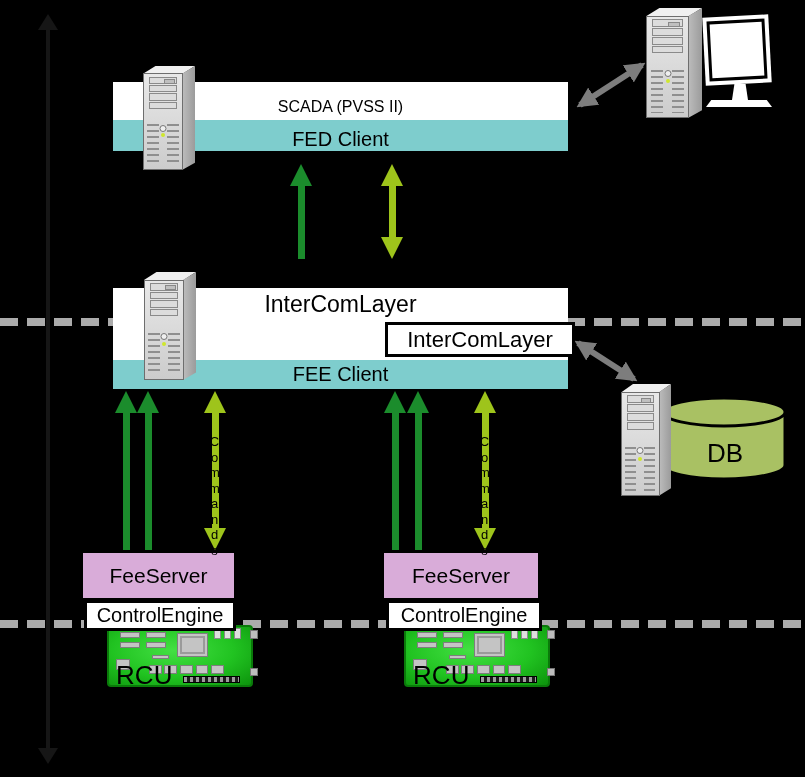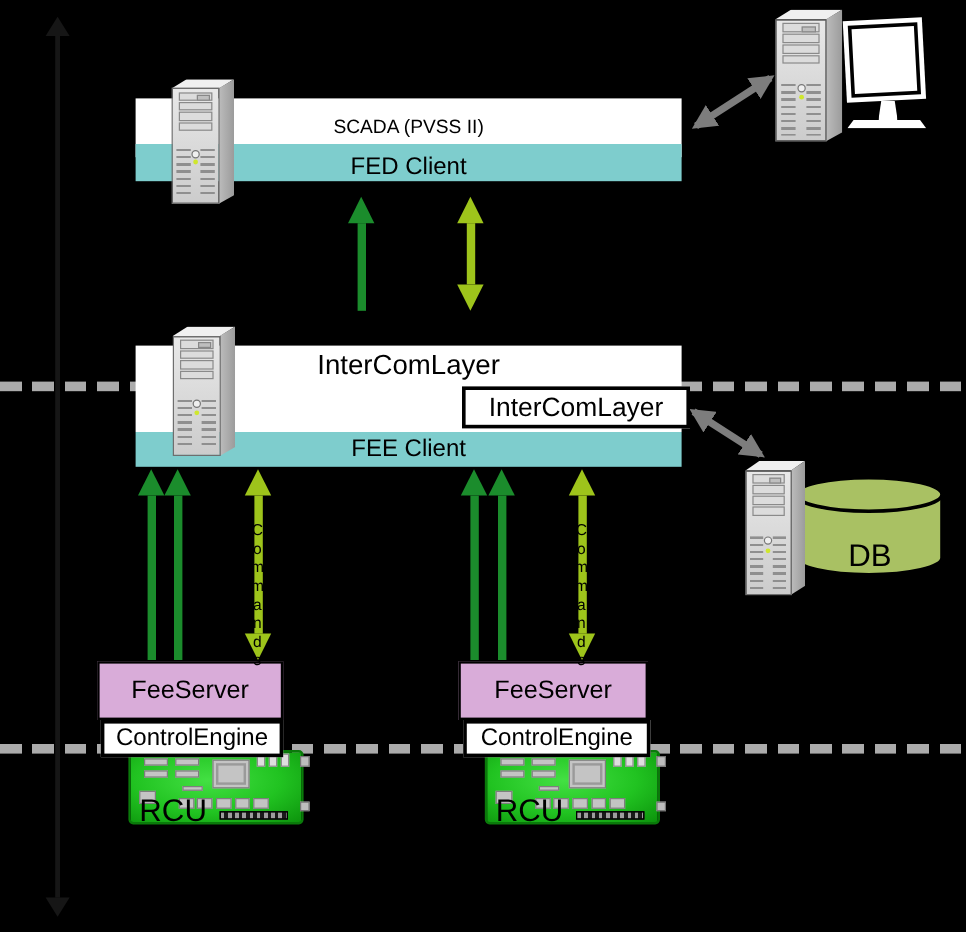--- a/index.html
+++ b/index.html
@@ -101,21 +101,21 @@
   .mon-neck{position:absolute;left:30px;top:70px;width:16px;height:16px;background:#fff;
     clip-path:polygon(15% 0,85% 0,100% 100%,0 100%);}
   .mon-base{position:absolute;left:4px;top:86px;width:66px;height:7px;background:#fff;
     clip-path:polygon(8% 0,92% 0,100% 100%,0 100%);}
 
   
   svg.db-cyl{position:absolute;left:658px;top:392px;z-index:4;}
   svg.db-cyl path,svg.db-cyl ellipse{fill:var(--dbgreen,#A9C163);stroke:#000;stroke-width:3;}
   .db-text{position:absolute;left:660px;width:130px;text-align:center;z-index:5;font-size:26px;line-height:1;}
   #dbline1{top:414px;}
-  #dbline2{top:450px;}
+  #dbline2{top:440px;}
 </style>
 </head>
 <body>
 
 <div id="canvas">
 
   <div id="dash1" class="dashline"></div>
   <div id="dash2" class="dashline"></div>
 
   <div class="varrow-dark">

